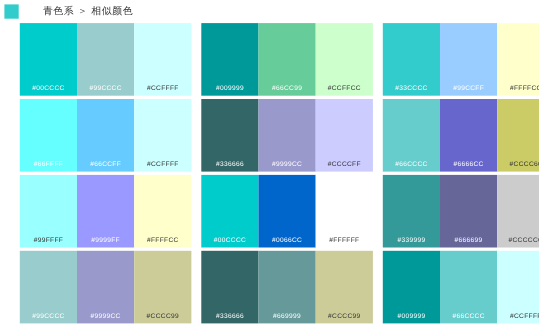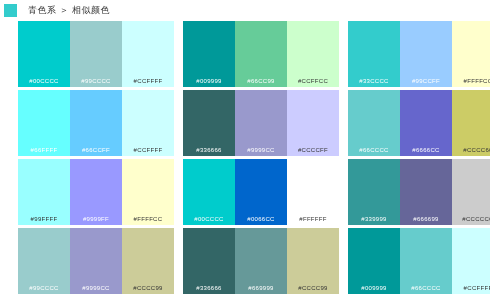--- a/index.html
+++ b/index.html
@@ -16,21 +16,21 @@
     position: relative;
     background: #ffffff;
   }
 
   
   .header {
     height: 20px;
     display: flex;
     align-items: center;
     padding-left: 4px;
-    gap: 11px;
+    gap: 22px;
   }
   .hdr-swatch {
     width: 13px;
     height: 13px;
     background: #33cccc;
     flex: 0 0 auto;
   }
   .hdr-text {
     font-size: 9px;
     color: #333333;

